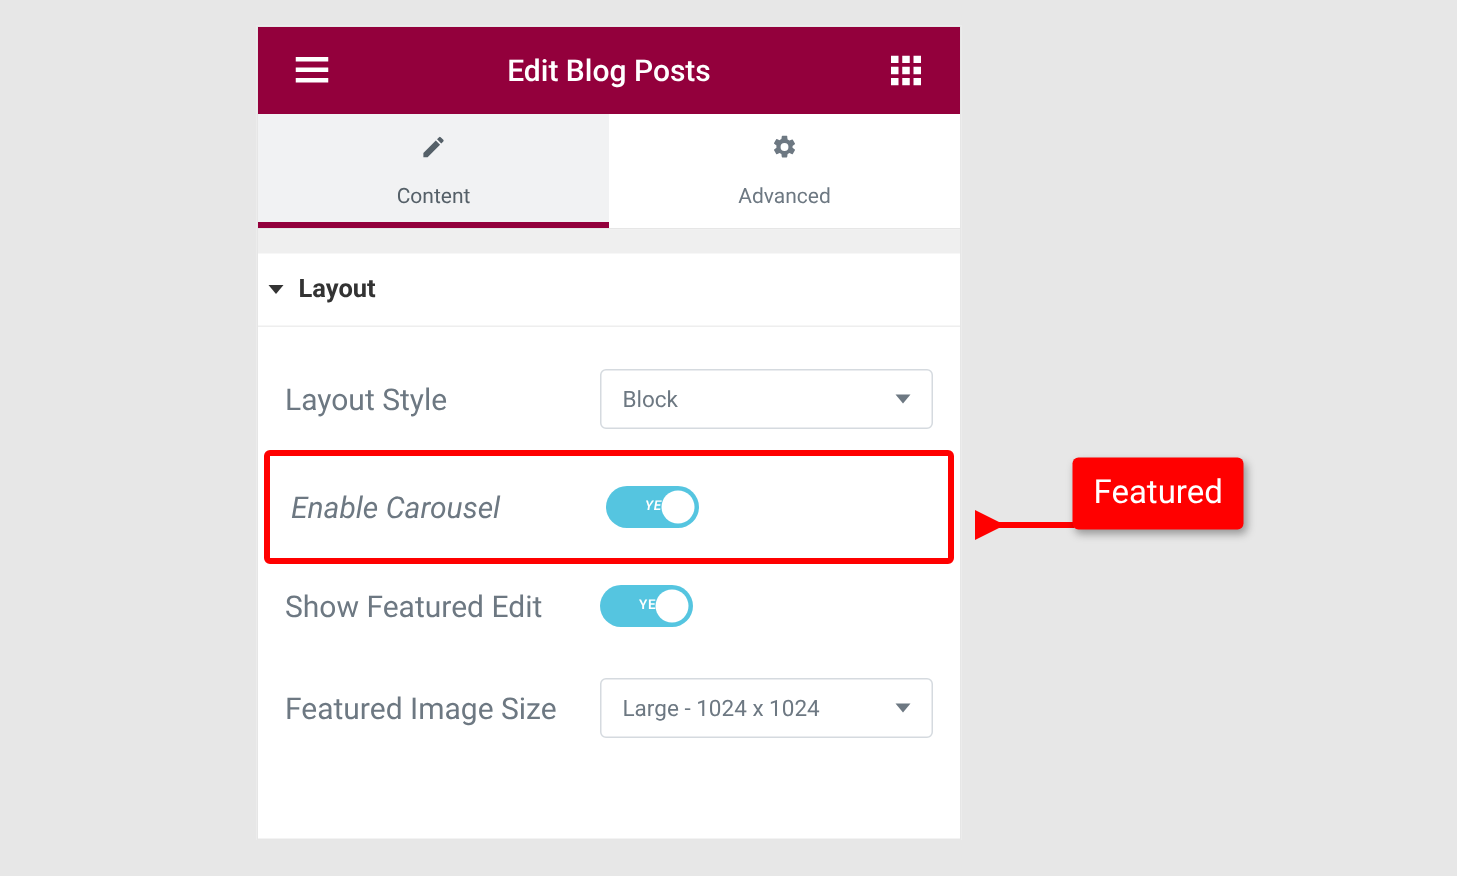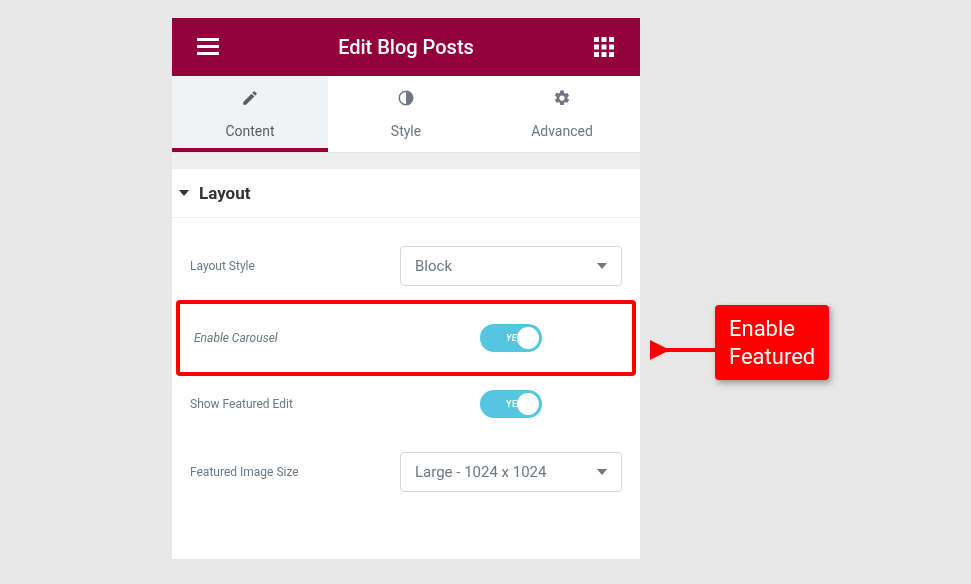--- a/index.html
+++ b/index.html
@@ -110,24 +110,24 @@
     display: flex;
     flex-direction: column;
     gap: 34px;
   }
   .row {
     display: flex;
     align-items: center;
   }
   .label {
     color: #6d7882;
-    font-size: 12px;
+    font-size: 20px;
     flex: 0 0 210px;
   }
-  .field { flex: 1; display:flex; justify-content:center;}
+  .field { flex: 1; display:flex; justify-content:flex-start;}
 
   .select {
     flex:1;
     border: 1px solid #d5dadf;
     border-radius: 4px;
     height: 40px;
     display: flex;
     align-items: center;
     justify-content: space-between;
     padding: 0 14px;
@@ -248,26 +248,20 @@
 
   <div class="tabs">
     <div class="tab active">
       <svg width="18" height="18" viewBox="0 0 24 24">
           <path d="M3 17.25V21h3.75L17.81 9.94l-3.75-3.75L3 17.25zM20.71 7.04a1 1 0 0 0 0-1.41l-2.34-2.34a1 1 0 0 0-1.41 0l-1.83 1.83 3.75 3.75 1.83-1.83z"></path>
         </svg>
       <span>Content</span>
     </div>
     <div class="tab">
       <svg width="18" height="18" viewBox="0 0 24 24">
-          <path d="M12 2a10 10 0 1 0 0 20 10 10 0 0 0 0-20zm0 18a8 8 0 0 1 0-16v16z"></path>
-        </svg>
-      <span>Style</span>
-    </div>
-    <div class="tab">
-      <svg width="18" height="18" viewBox="0 0 24 24">
           <path d="M19.14 12.94a7.14 7.14 0 0 0 .05-.94 7.14 7.14 0 0 0-.05-.94l2.03-1.58a.5.5 0 0 0 .12-.64l-1.92-3.32a.5.5 0 0 0-.6-.22l-2.39.96a7.03 7.03 0 0 0-1.62-.94l-.36-2.54A.5.5 0 0 0 13.9 2h-3.8a.5.5 0 0 0-.5.42l-.36 2.54c-.58.24-1.12.55-1.62.94l-2.39-.96a.5.5 0 0 0-.6.22L2.71 8.48a.5.5 0 0 0 .12.64l2.03 1.58c-.04.31-.05.63-.05.94s.01.63.05.94L2.83 14.16a.5.5 0 0 0-.12.64l1.92 3.32c.13.22.39.31.6.22l2.39-.96c.5.39 1.04.7 1.62.94l.36 2.54c.04.24.25.42.5.42h3.8c.25 0 .46-.18.5-.42l.36-2.54c.58-.24 1.12-.55 1.62-.94l2.39.96c.21.09.47 0 .6-.22l1.92-3.32a.5.5 0 0 0-.12-.64l-2.03-1.58zM12 15.5A3.5 3.5 0 1 1 12 8.5a3.5 3.5 0 0 1 0 7z"></path>
         </svg>
       <span>Advanced</span>
     </div>
   </div>
 
   <div class="spacer"></div>
 
   <div class="section-header">
     <span class="caret"></span>
@@ -323,15 +317,14 @@
 <svg class="arrow" width="70" height="24">
   <defs>
     <marker id="ah" markerWidth="10" markerHeight="10" refX="2" refY="5" orient="auto">
       <path d="M10,0 L0,5 L10,10 Z" fill="#ff0000"></path>
     </marker>
   </defs>
   <line x1="66" y1="12" x2="12" y2="12" stroke="#ff0000" stroke-width="4" marker-end="url(#ah)"></line>
 </svg>
 
 <div class="callout">
-  <div>Enable</div>
   <div>Featured</div>
 </div>
 
 </body></html>

